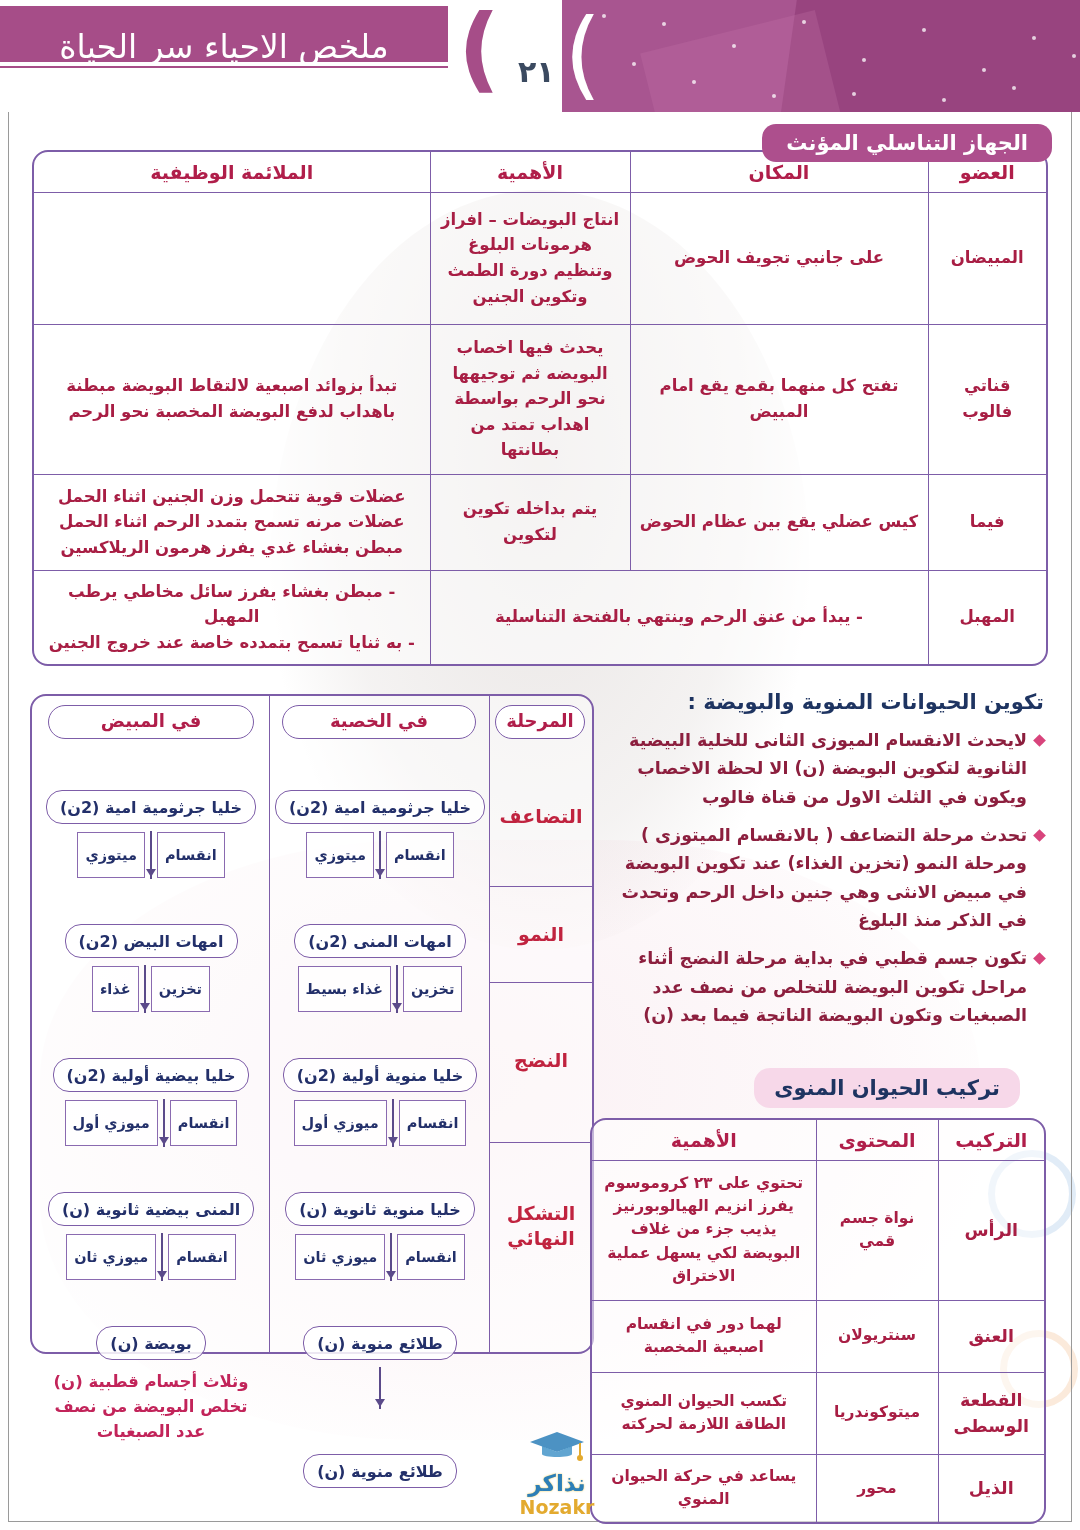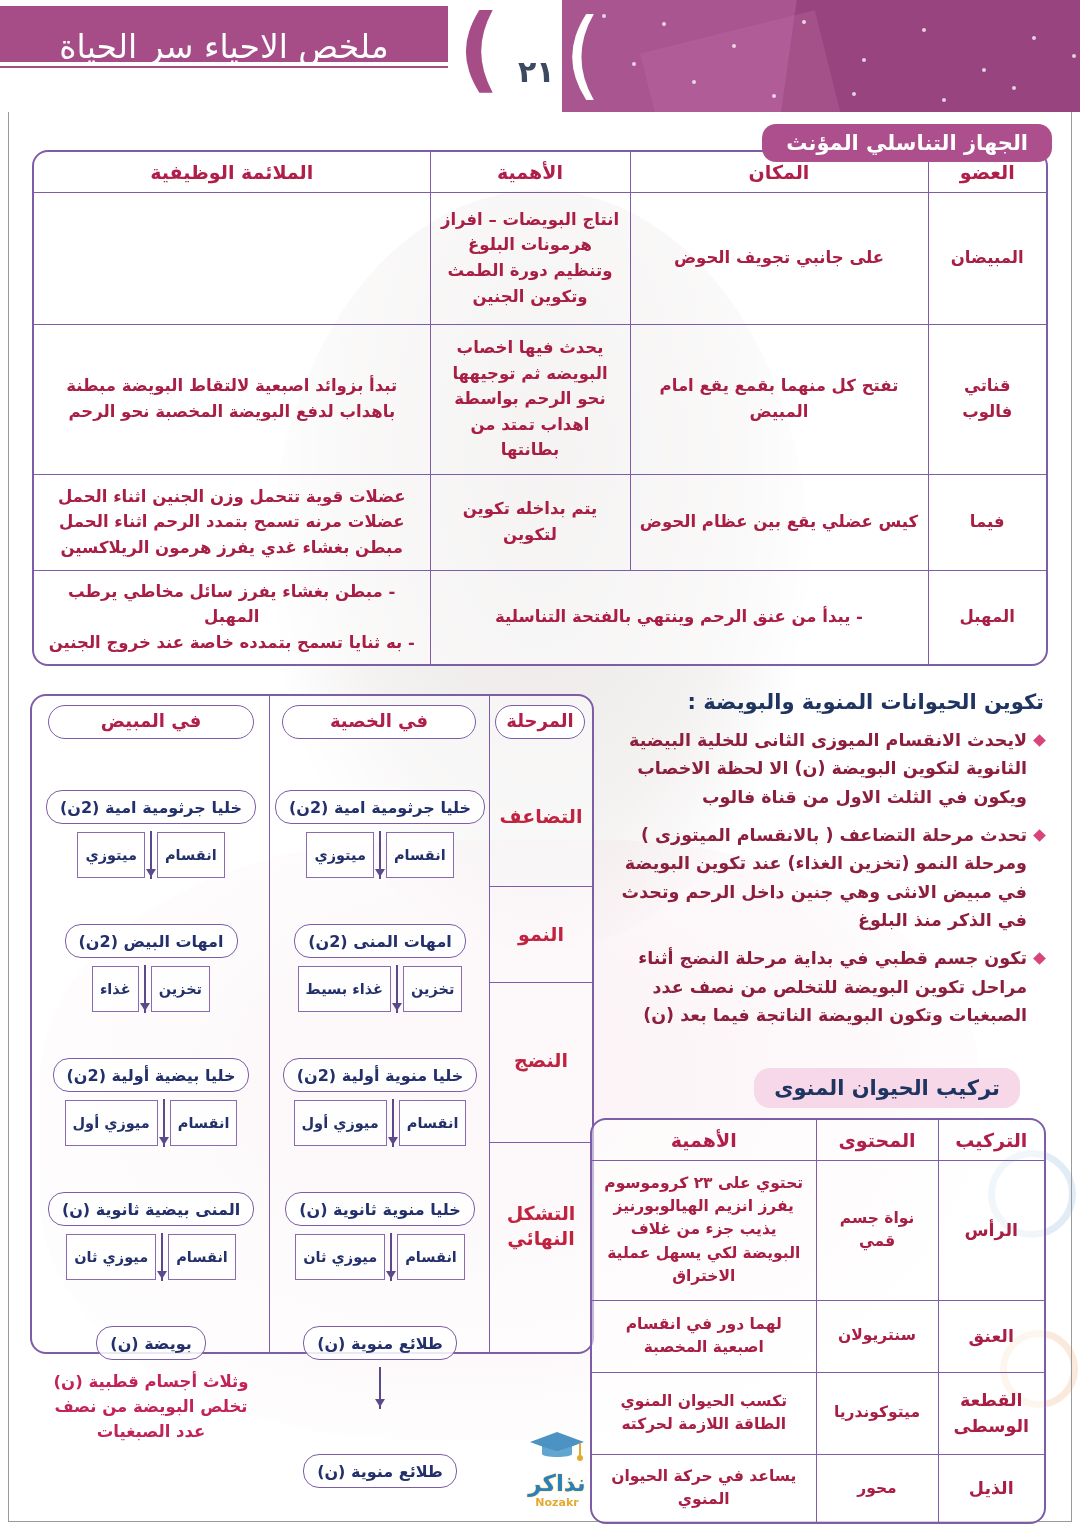--- a/index.html
+++ b/index.html
@@ -82,21 +82,21 @@
   .fchip{border:1.5px solid #8a6ab0;border-radius:0;padding:14px 7px;font-size:14.5px;color:#23306a;font-weight:bold;background:rgba(255,255,255,.8);white-space:nowrap;}
   .stem{width:0;height:48px;border-left:2px solid #5b4a8a;position:relative;}
   .stem::after{content:'';position:absolute;bottom:-3px;left:-6px;border:5px solid transparent;border-top:8px solid #5b4a8a;}
   .plain-arrow{height:56px;display:flex;align-items:center;}
   .plain-arrow .stem{height:42px;}
   .fnote{color:#c2245a;font-weight:bold;font-size:16.5px;text-align:center;line-height:1.5;margin-top:10px;width:220px;}
 
   
   .logo{position:absolute;left:492px;top:1430px;width:130px;text-align:center;z-index:2;}
   .logo-ar{color:#2d7fb8;font-weight:bold;font-size:23px;text-shadow:0 0 2px #f2c84b;}
-  .logo-en{color:#e3aa2f;font-size:11px;font-weight:bold;direction:ltr;}
+  .logo-en{color:#e3aa2f;font-size:19px;font-weight:bold;direction:ltr;}
 </style>
 </head>
 <body>
 
 <div class="page">
 
   <div class="photo-head"></div>
   <div class="photo-body"></div>
   <div class="sketch-blue"></div>
   <div class="sketch-orange"></div>

